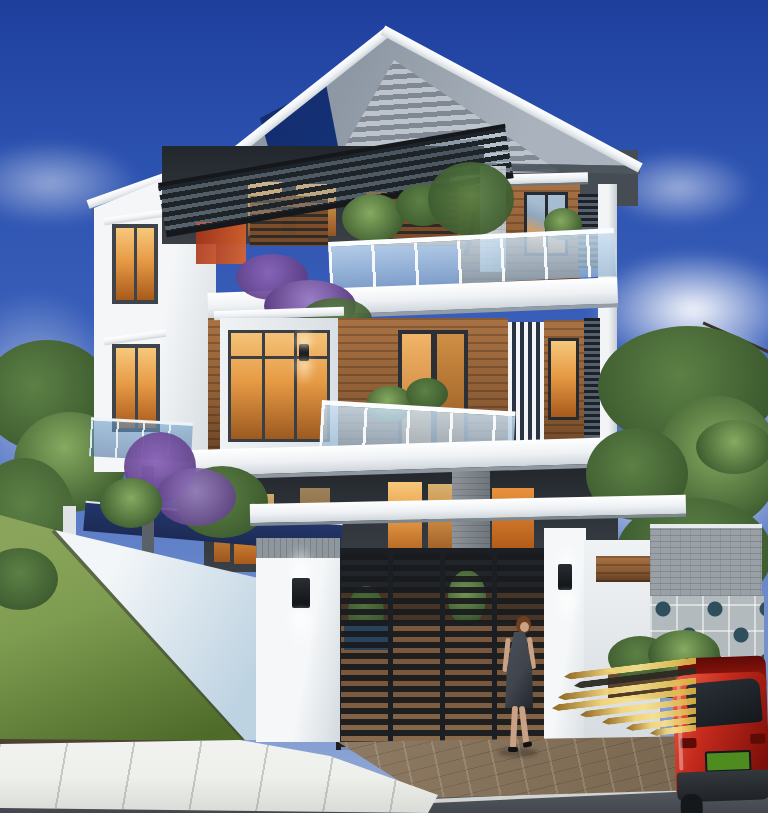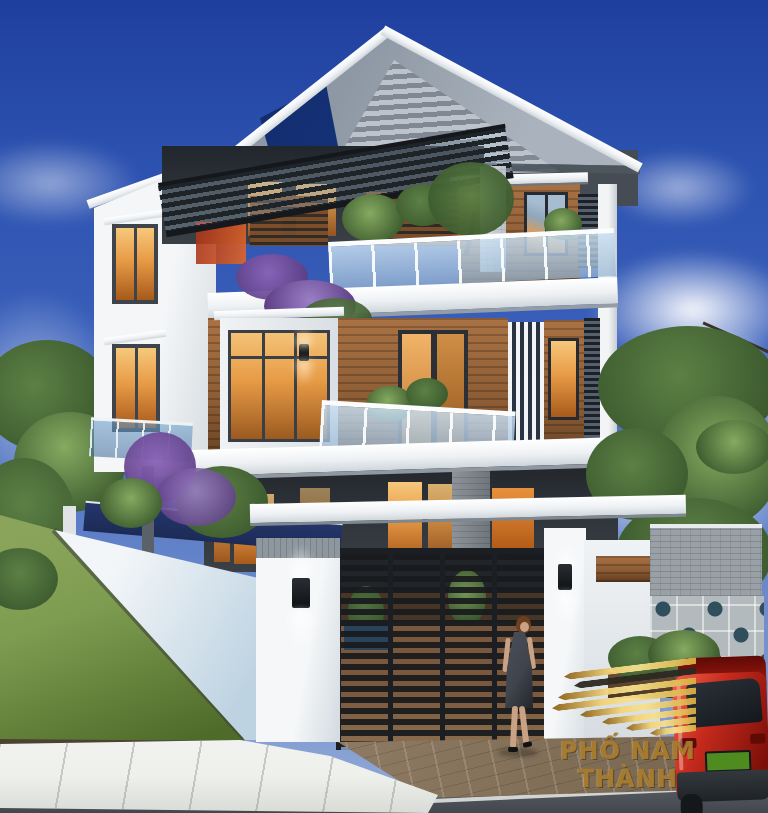--- a/index.html
+++ b/index.html
@@ -300,15 +300,14 @@
   <div class="abs" style="left:552px;top:666px;width:144px;height:78px;transform:skewY(-7deg);opacity:.95;">
     <div class="logo-bar" style="top:0;width:132px;"></div>
     <div class="logo-bar" style="top:10px;width:122px;background:var(--logo-black);"></div>
     <div class="logo-bar" style="top:20px;width:138px;"></div>
     <div class="logo-bar" style="top:30px;width:144px;"></div>
     <div class="logo-bar" style="top:40px;width:116px;"></div>
     <div class="logo-bar" style="top:50px;width:94px;"></div>
     <div class="logo-bar" style="top:59px;width:70px;"></div>
     <div class="logo-bar" style="top:67px;width:46px;"></div>
   </div>
-  <div id="wm-text">PHỐ NAM THÀNH</div>
 
 </div>
 
 </body></html>

